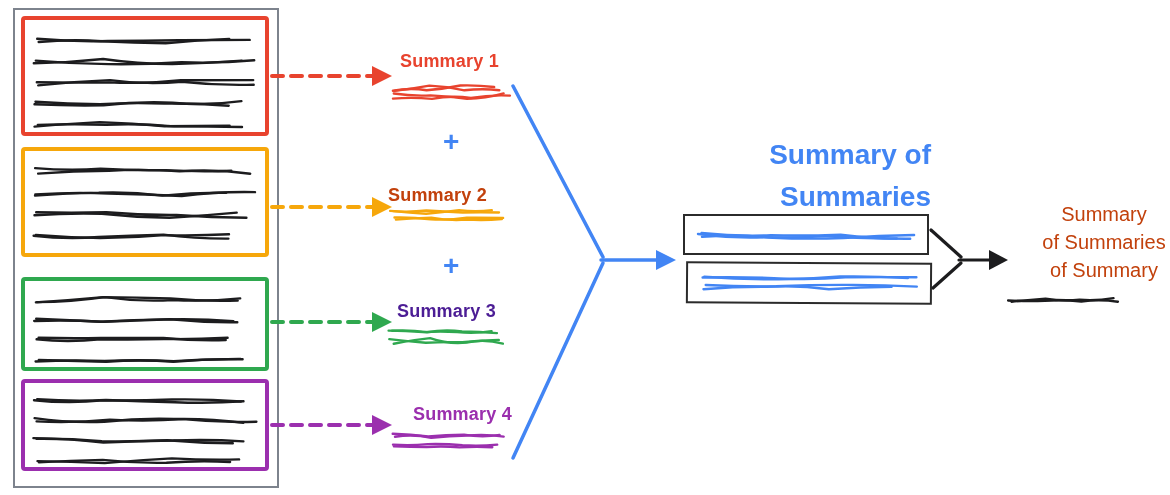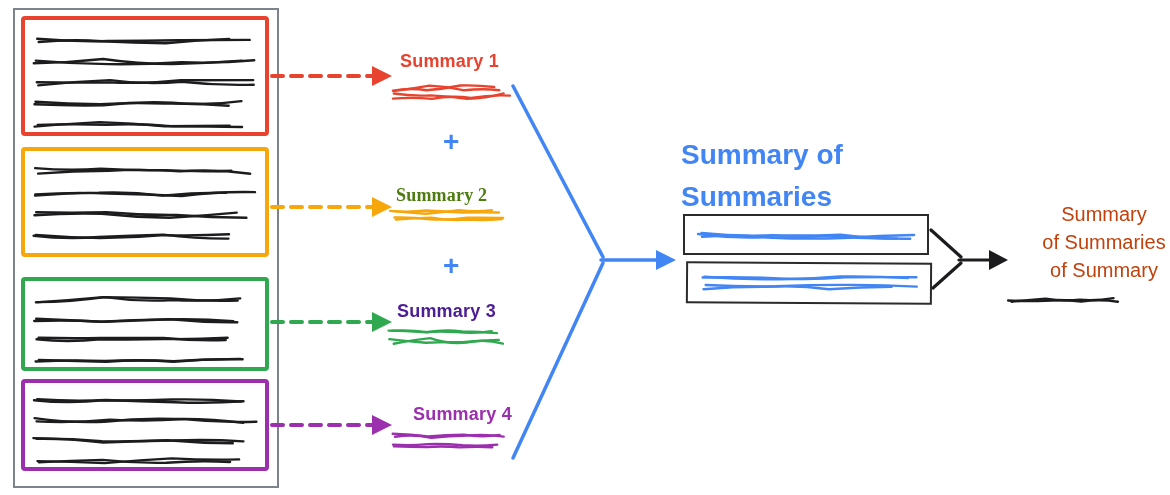--- a/index.html
+++ b/index.html
@@ -11,21 +11,21 @@
   .doc1 { left:21px; top:16px;  width:248px; height:120px; }
   .doc2 { left:21px; top:147px; width:248px; height:110px; }
   .doc3 { left:21px; top:277px; width:248px; height:94px;  }
   .doc4 { left:21px; top:379px; width:248px; height:92px;  }
   .sumbox { position:absolute; border:2px solid #2b2b2b; background:transparent; }
   .sumboxA { left:683px; top:214px; width:246px; height:41px; }
   .sumboxB { left:686px; top:262px; width:246px; height:42px; transform:rotate(0.4deg); }
   svg.layer { position:absolute; left:0; top:0; width:1170px; height:495px; }
   .sum-label { position:absolute; font-size:18px; font-weight:700; white-space:nowrap; letter-spacing:0.2px; }
   .plus { position:absolute; font-size:28px; font-weight:700; }
-  .merge-title { position:absolute; font-size:28px; font-weight:700; text-align:left; line-height:1.5; }
+  .merge-title { position:absolute; font-size:28px; font-weight:700; text-align:right; line-height:1.5; }
   .final-label { position:absolute; font-size:20px; font-weight:400; text-align:center; line-height:1.4; }
 </style>
 </head>
 <body>
 
 <div class="canvas">
 
   <div class="container"></div>
   <div class="doc doc1" style="border-color: rgb(232, 67, 46);"></div>
   <div class="doc doc2" style="border-color: rgb(246, 167, 11);"></div>
@@ -149,21 +149,21 @@
     </g>
 
     <g>
         <path d="M1011.5 301.7 Q1028.5 300.0 1045.5 298.7 Q1062.5 301.3 1079.5 299.7 Q1096.5 301.0 1113.5 298.1" fill="none" stroke="#1c1c1e" stroke-width="2.4" stroke-linecap="round"></path>
         <path d="M1008.1 300.5 Q1026.4 301.3 1044.7 300.8 Q1063.0 299.6 1081.3 301.5 Q1099.6 299.1 1117.9 301.7" fill="none" stroke="#1c1c1e" stroke-width="2.4" stroke-linecap="round"></path>
       </g>
   </svg>
 
   <div class="sum-label" style="left: 400px; top: 51px; color: rgb(232, 67, 46);">Summary 1</div>
   <div class="plus" style="left: 443px; top: 126px; color: rgb(66, 133, 244);">+</div>
-  <div class="sum-label" style="left: 396px; top: 185px; color: #4d7c0f; font-family: Liberation Serif, serif;">Summary 2</div>
+  <div class="sum-label" style="left: 388px; top: 185px; color: #c2410c;">Summary 2</div>
   <div class="plus" style="left: 443px; top: 250px; color: rgb(66, 133, 244);">+</div>
   <div class="sum-label" style="left: 397px; top: 301px; color: #4c1d95;">Summary 3</div>
   <div class="sum-label" style="left: 413px; top: 404px; color: rgb(155, 47, 174);">Summary 4</div>
 
   <div class="merge-title" style="left: 681px; top: 134px; width: 250px; color: rgb(66, 133, 244);">Summary of Summaries</div>
 
   <div class="final-label" style="left: 1019px; top: 200px; width: 170px; color: #c2410c;">
     <div>Summary</div>
     <div>of Summaries</div>
     <div>of Summary</div>

